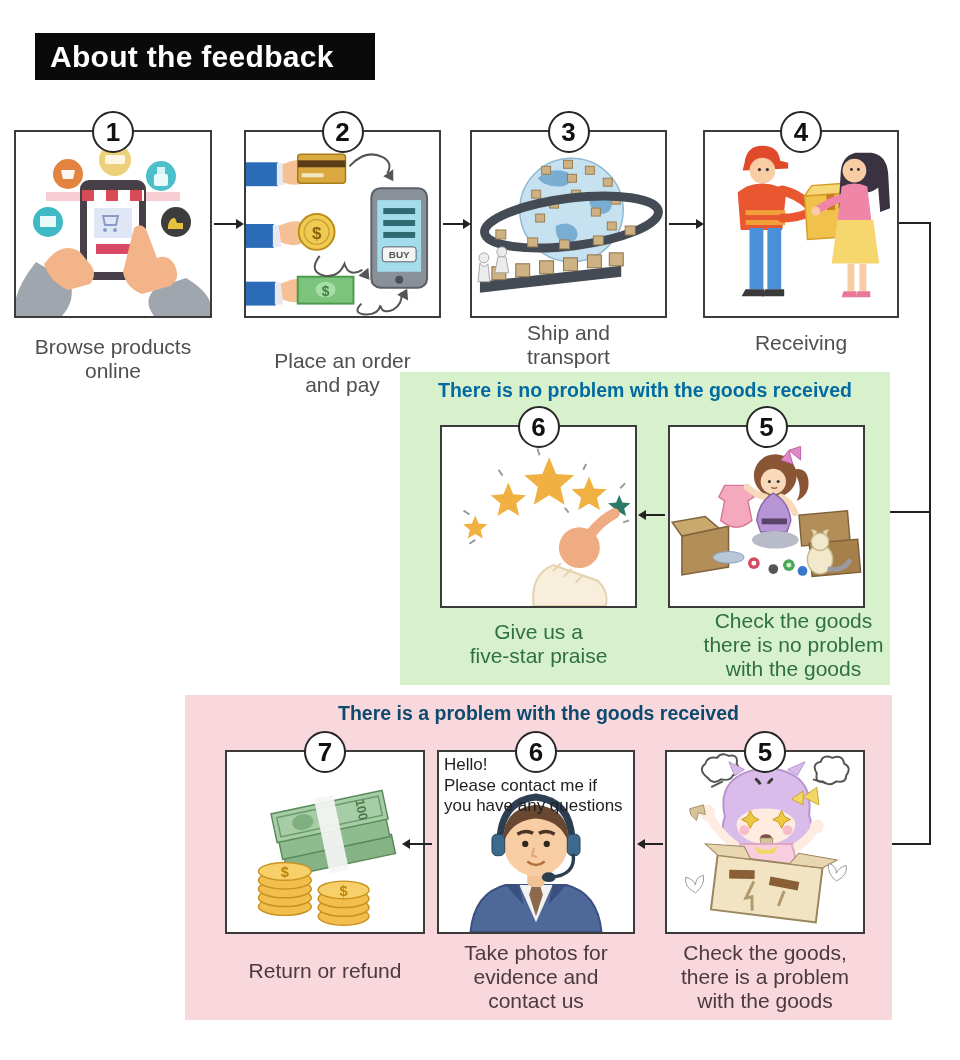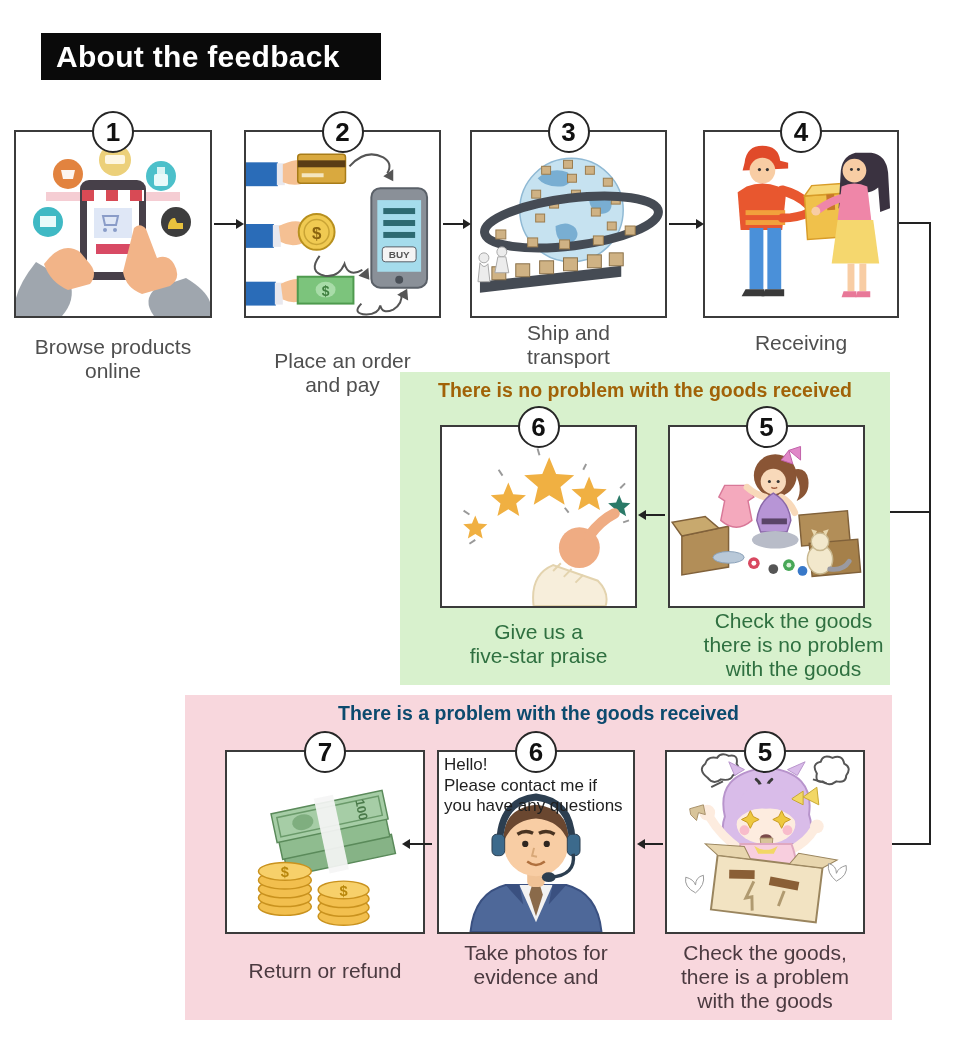--- a/index.html
+++ b/index.html
@@ -1,35 +1,35 @@
 <!DOCTYPE html>
 <html><head>
 <meta charset="utf-8">
 <style>
   html,body{margin:0;padding:0;background:#fff;}
   .canvas{position:relative;width:960px;height:1060px;background:#ffffff;
           font-family:"Liberation Sans",sans-serif;overflow:hidden;}
   .titlebar{position:absolute;left:35px;top:33px;width:340px;height:47px;background:#0a0a0a;
             color:#fff;font-weight:bold;font-size:30px;display:flex;align-items:center;
-            padding-left:15px;box-sizing:border-box;letter-spacing:.3px;margin-left:6px;}
+            padding-left:15px;box-sizing:border-box;letter-spacing:.3px;}
   .stepbox{position:absolute;background:#fff;border:2px solid #3b3b3b;box-sizing:border-box;}
   .stepbox svg{position:absolute;left:0;top:0;width:100%;height:100%;}
   .badge{position:absolute;top:-21px;left:50%;transform:translateX(-50%);width:42px;height:42px;
          border-radius:50%;background:#fff;border:2px solid #262626;box-sizing:border-box;
          font-weight:bold;font-size:26px;color:#111;display:flex;align-items:center;justify-content:center;z-index:3;}
   .lbl{position:absolute;text-align:center;font-size:21px;line-height:1.14;color:#4f4f4f;}
   .lbl span{display:block;}
   .lbl.green{color:#2f7040;}
   .lbl.pink{color:#4b3a40;}
   .panel{position:absolute;}
   .panel-green{left:400px;top:372px;width:490px;height:313px;background:#d8f1cd;}
   .panel-pink{left:185px;top:695px;width:707px;height:325px;background:#f8d7dd;}
   .sec-title{position:absolute;top:7px;left:0;width:100%;text-align:center;
              font-weight:bold;font-size:19.5px;}
-  .sec-title.green{color:#a16207;}
+  .sec-title.green{color:#0369a1;}
   .sec-title.pink{color:#0c4a6e;}
   .arr{position:absolute;height:2px;background:#222;}
   .arr.right::after{content:"";position:absolute;right:-8px;top:-4px;width:0;height:0;
        border:5px solid transparent;border-left:8px solid #222;}
   .arr.left::before{content:"";position:absolute;left:-8px;top:-4px;width:0;height:0;
        border:5px solid transparent;border-right:8px solid #222;}
   .vline{position:absolute;width:2px;background:#222;}
   .hline{position:absolute;height:2px;background:#222;}
   .bubble{position:absolute;left:5px;top:3px;z-index:2;font-size:17px;line-height:1.22;
           color:#1f1f1f;text-align:left;}
@@ -469,20 +469,21 @@
 
   <div class="arr left" style="left:405px;top:843px;width:27px;"></div>
   <div class="arr left" style="left:640px;top:843px;width:23px;"></div>
 
   <div class="lbl pink" style="left:215px;top:959px;width:220px;">
     <span>Return or refund</span>
   </div>
   <div class="lbl pink" style="left:428px;top:941px;width:216px;">
     <span>Take photos for</span>
     <span>evidence and</span>
+    <span>contact us</span>
   </div>
   <div class="lbl pink" style="left:655px;top:941px;width:220px;">
     <span>Check the goods,</span>
     <span>there is a problem</span>
     <span>with the goods</span>
   </div>
 
 </div>
 
 </body></html>

